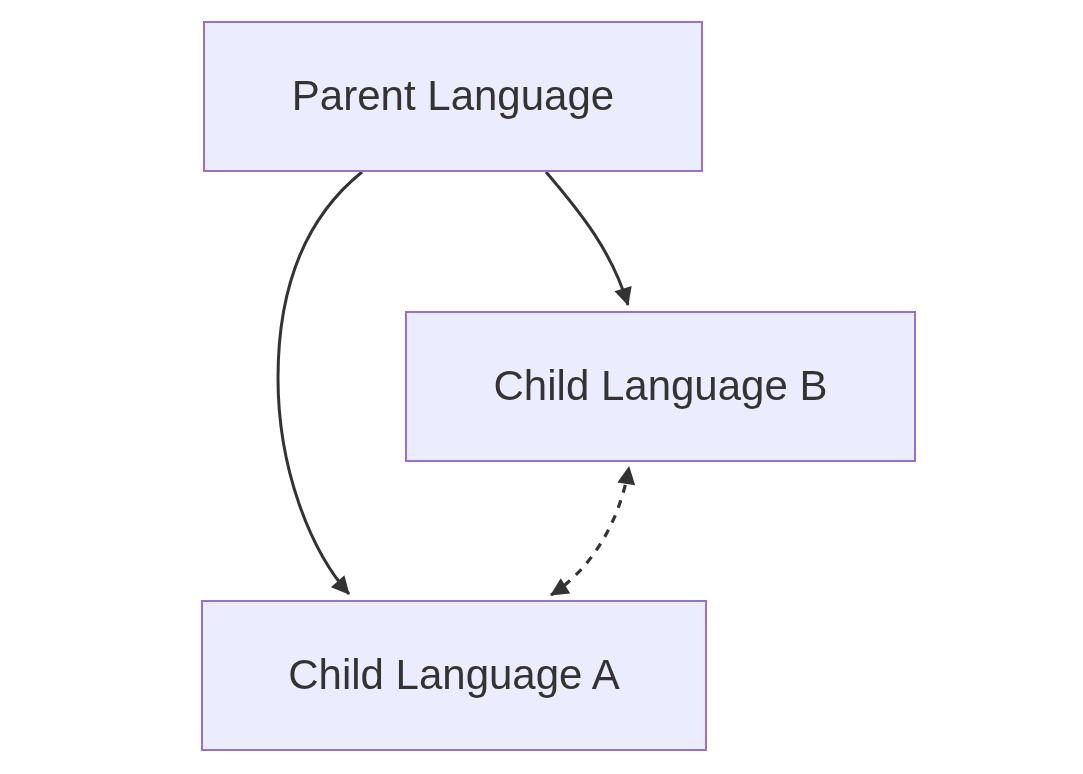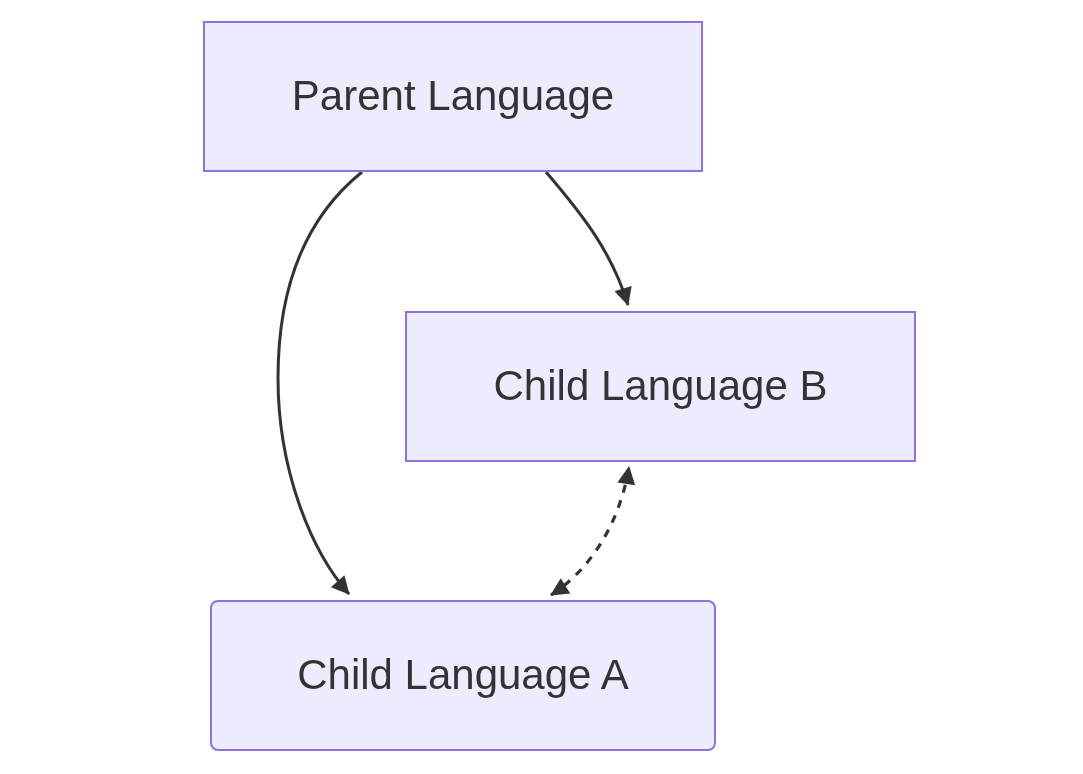--- a/index.html
+++ b/index.html
@@ -31,21 +31,21 @@
     display: flex;
     align-items: center;
     justify-content: center;
     font-size: 42px;
     line-height: 1.2;
     text-align: center;
     white-space: nowrap;
   }
   .node-parent { left: 203px; top: 21px;  width: 500px; height: 151px; }
   .node-child-b { left: 373px; top: 311px; width: 511px; height: 151px; margin-left: 32px; }
-  .node-child-a { left: 210px; top: 600px; width: 506px; height: 151px; border-radius: 8px; }
+  .node-child-a { left: 201px; top: 600px; width: 506px; height: 151px; }
   .edge-solid {
     fill: none;
     stroke: #333333;
     stroke-width: 3;
   }
   .edge-dashed {
     fill: none;
     stroke: #333333;
     stroke-width: 3.2;
     stroke-dasharray: 8 8;

